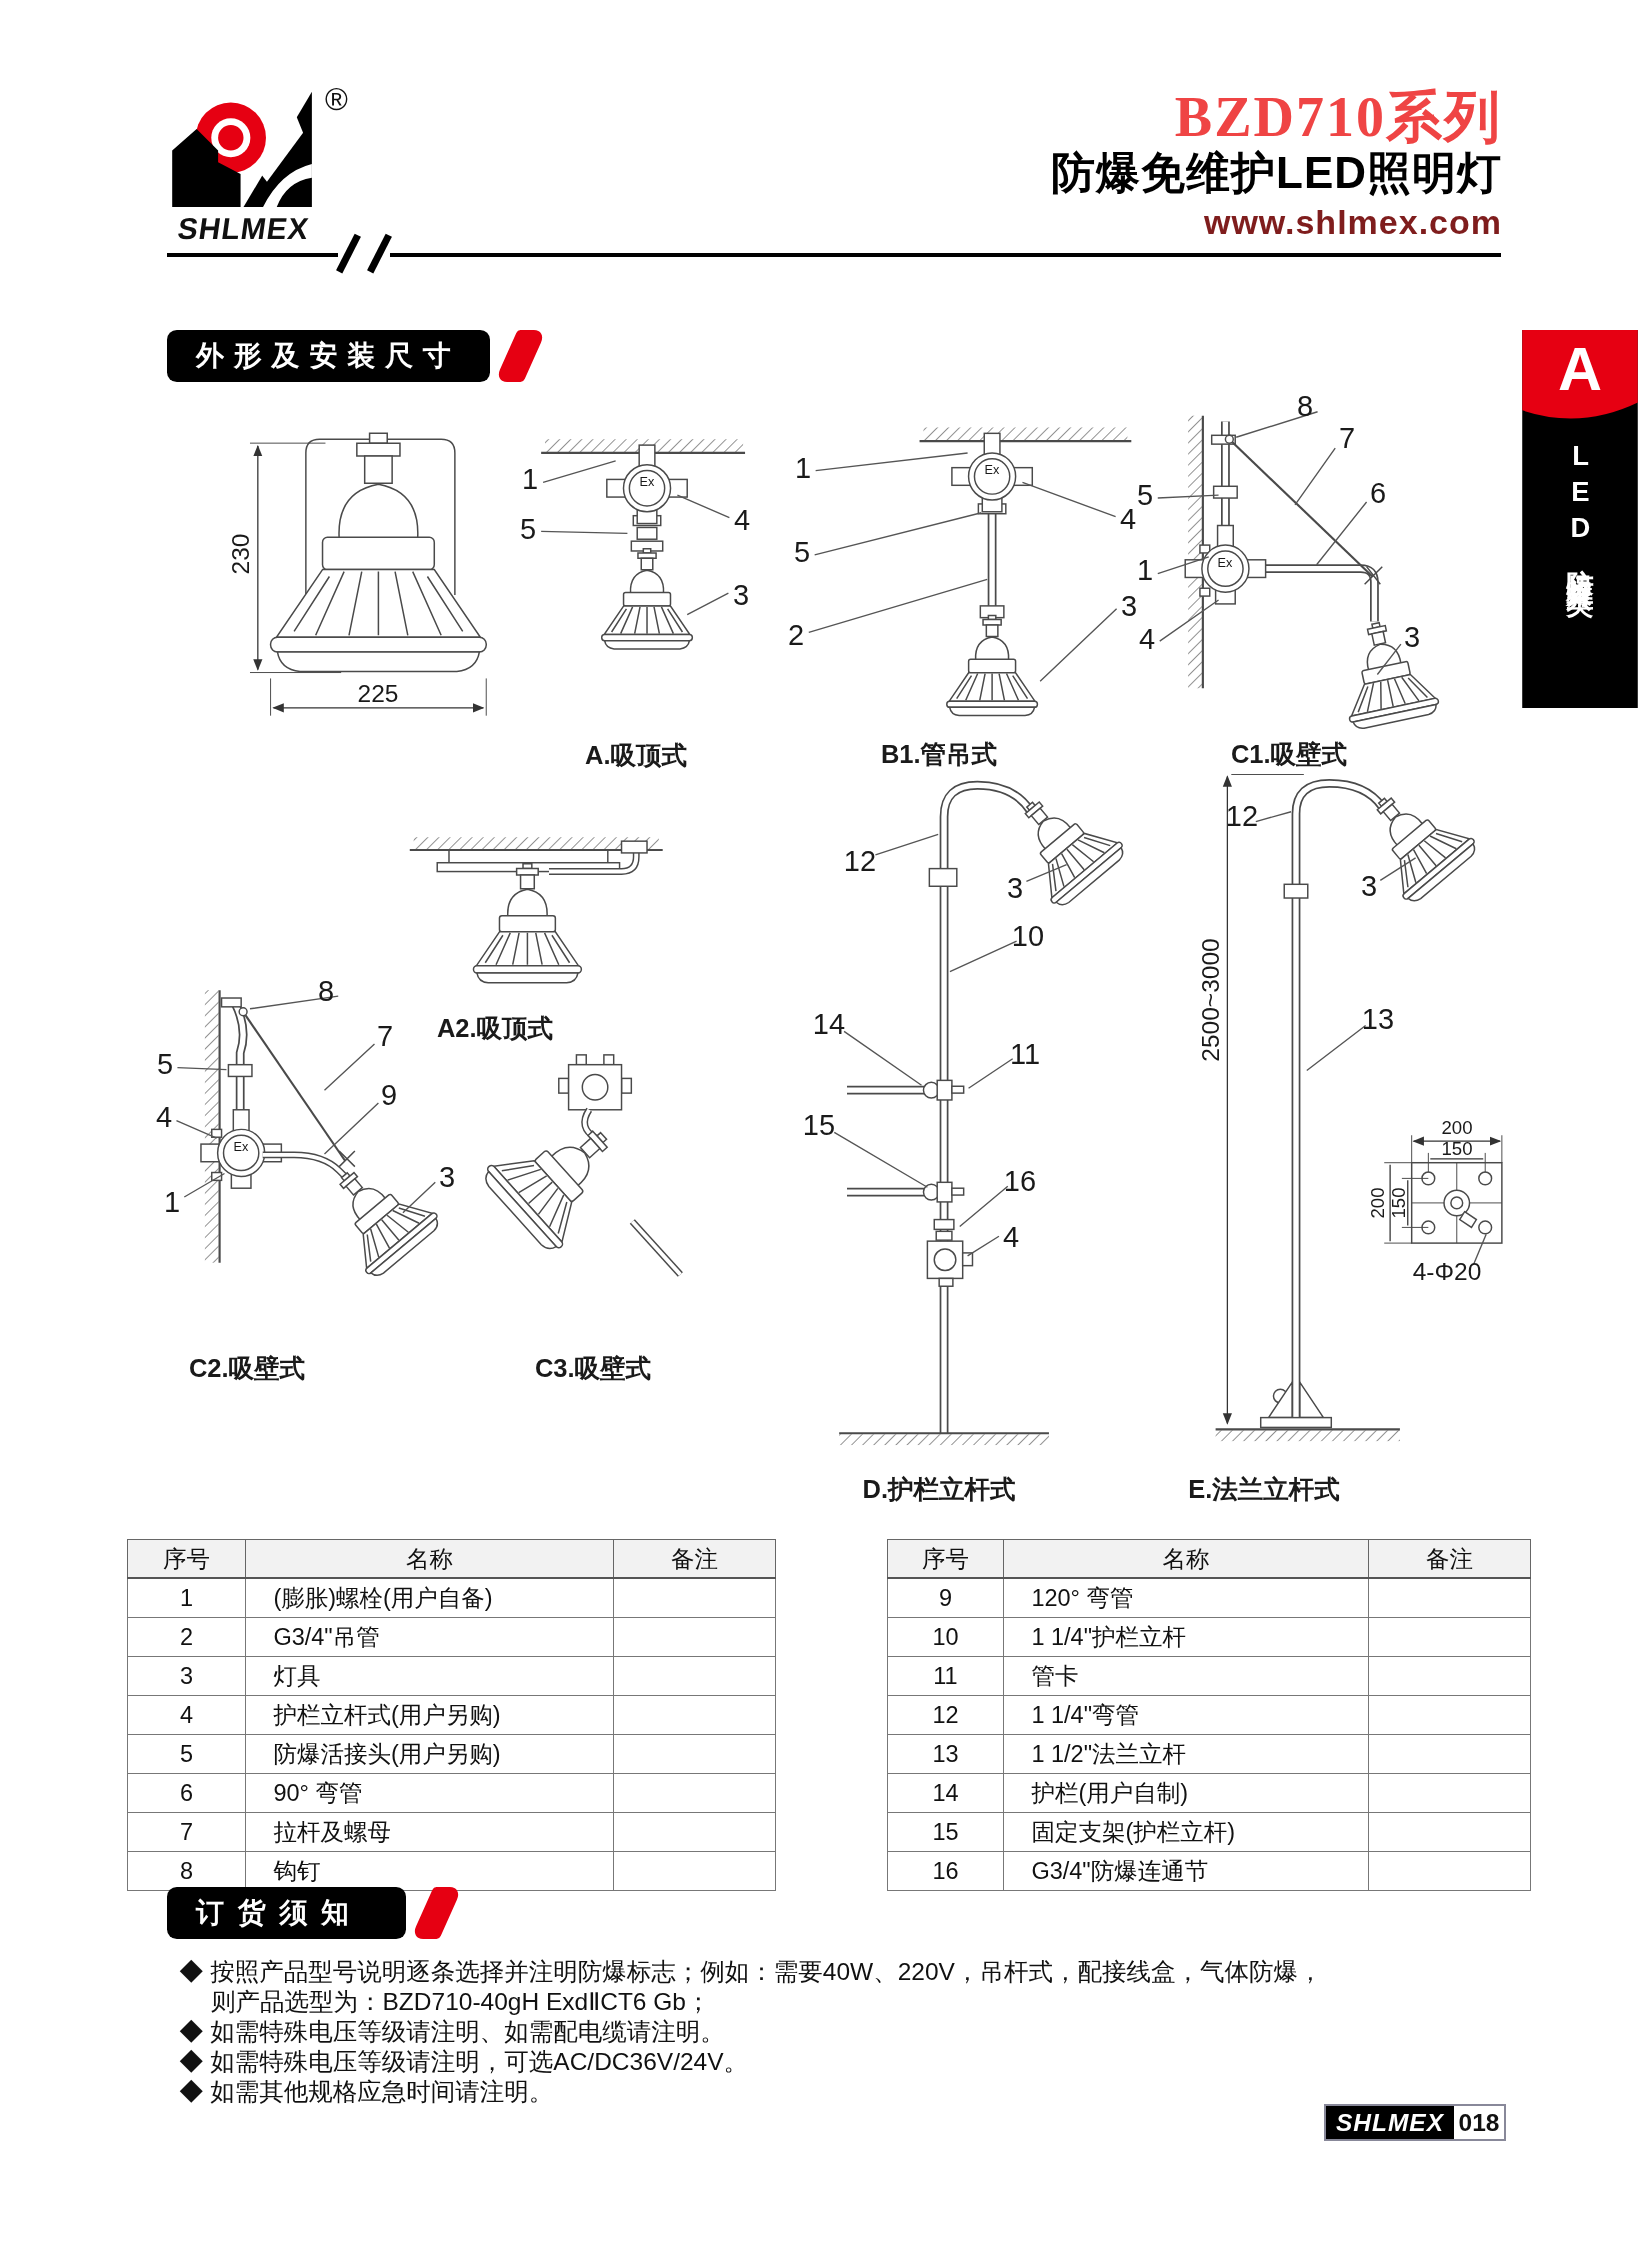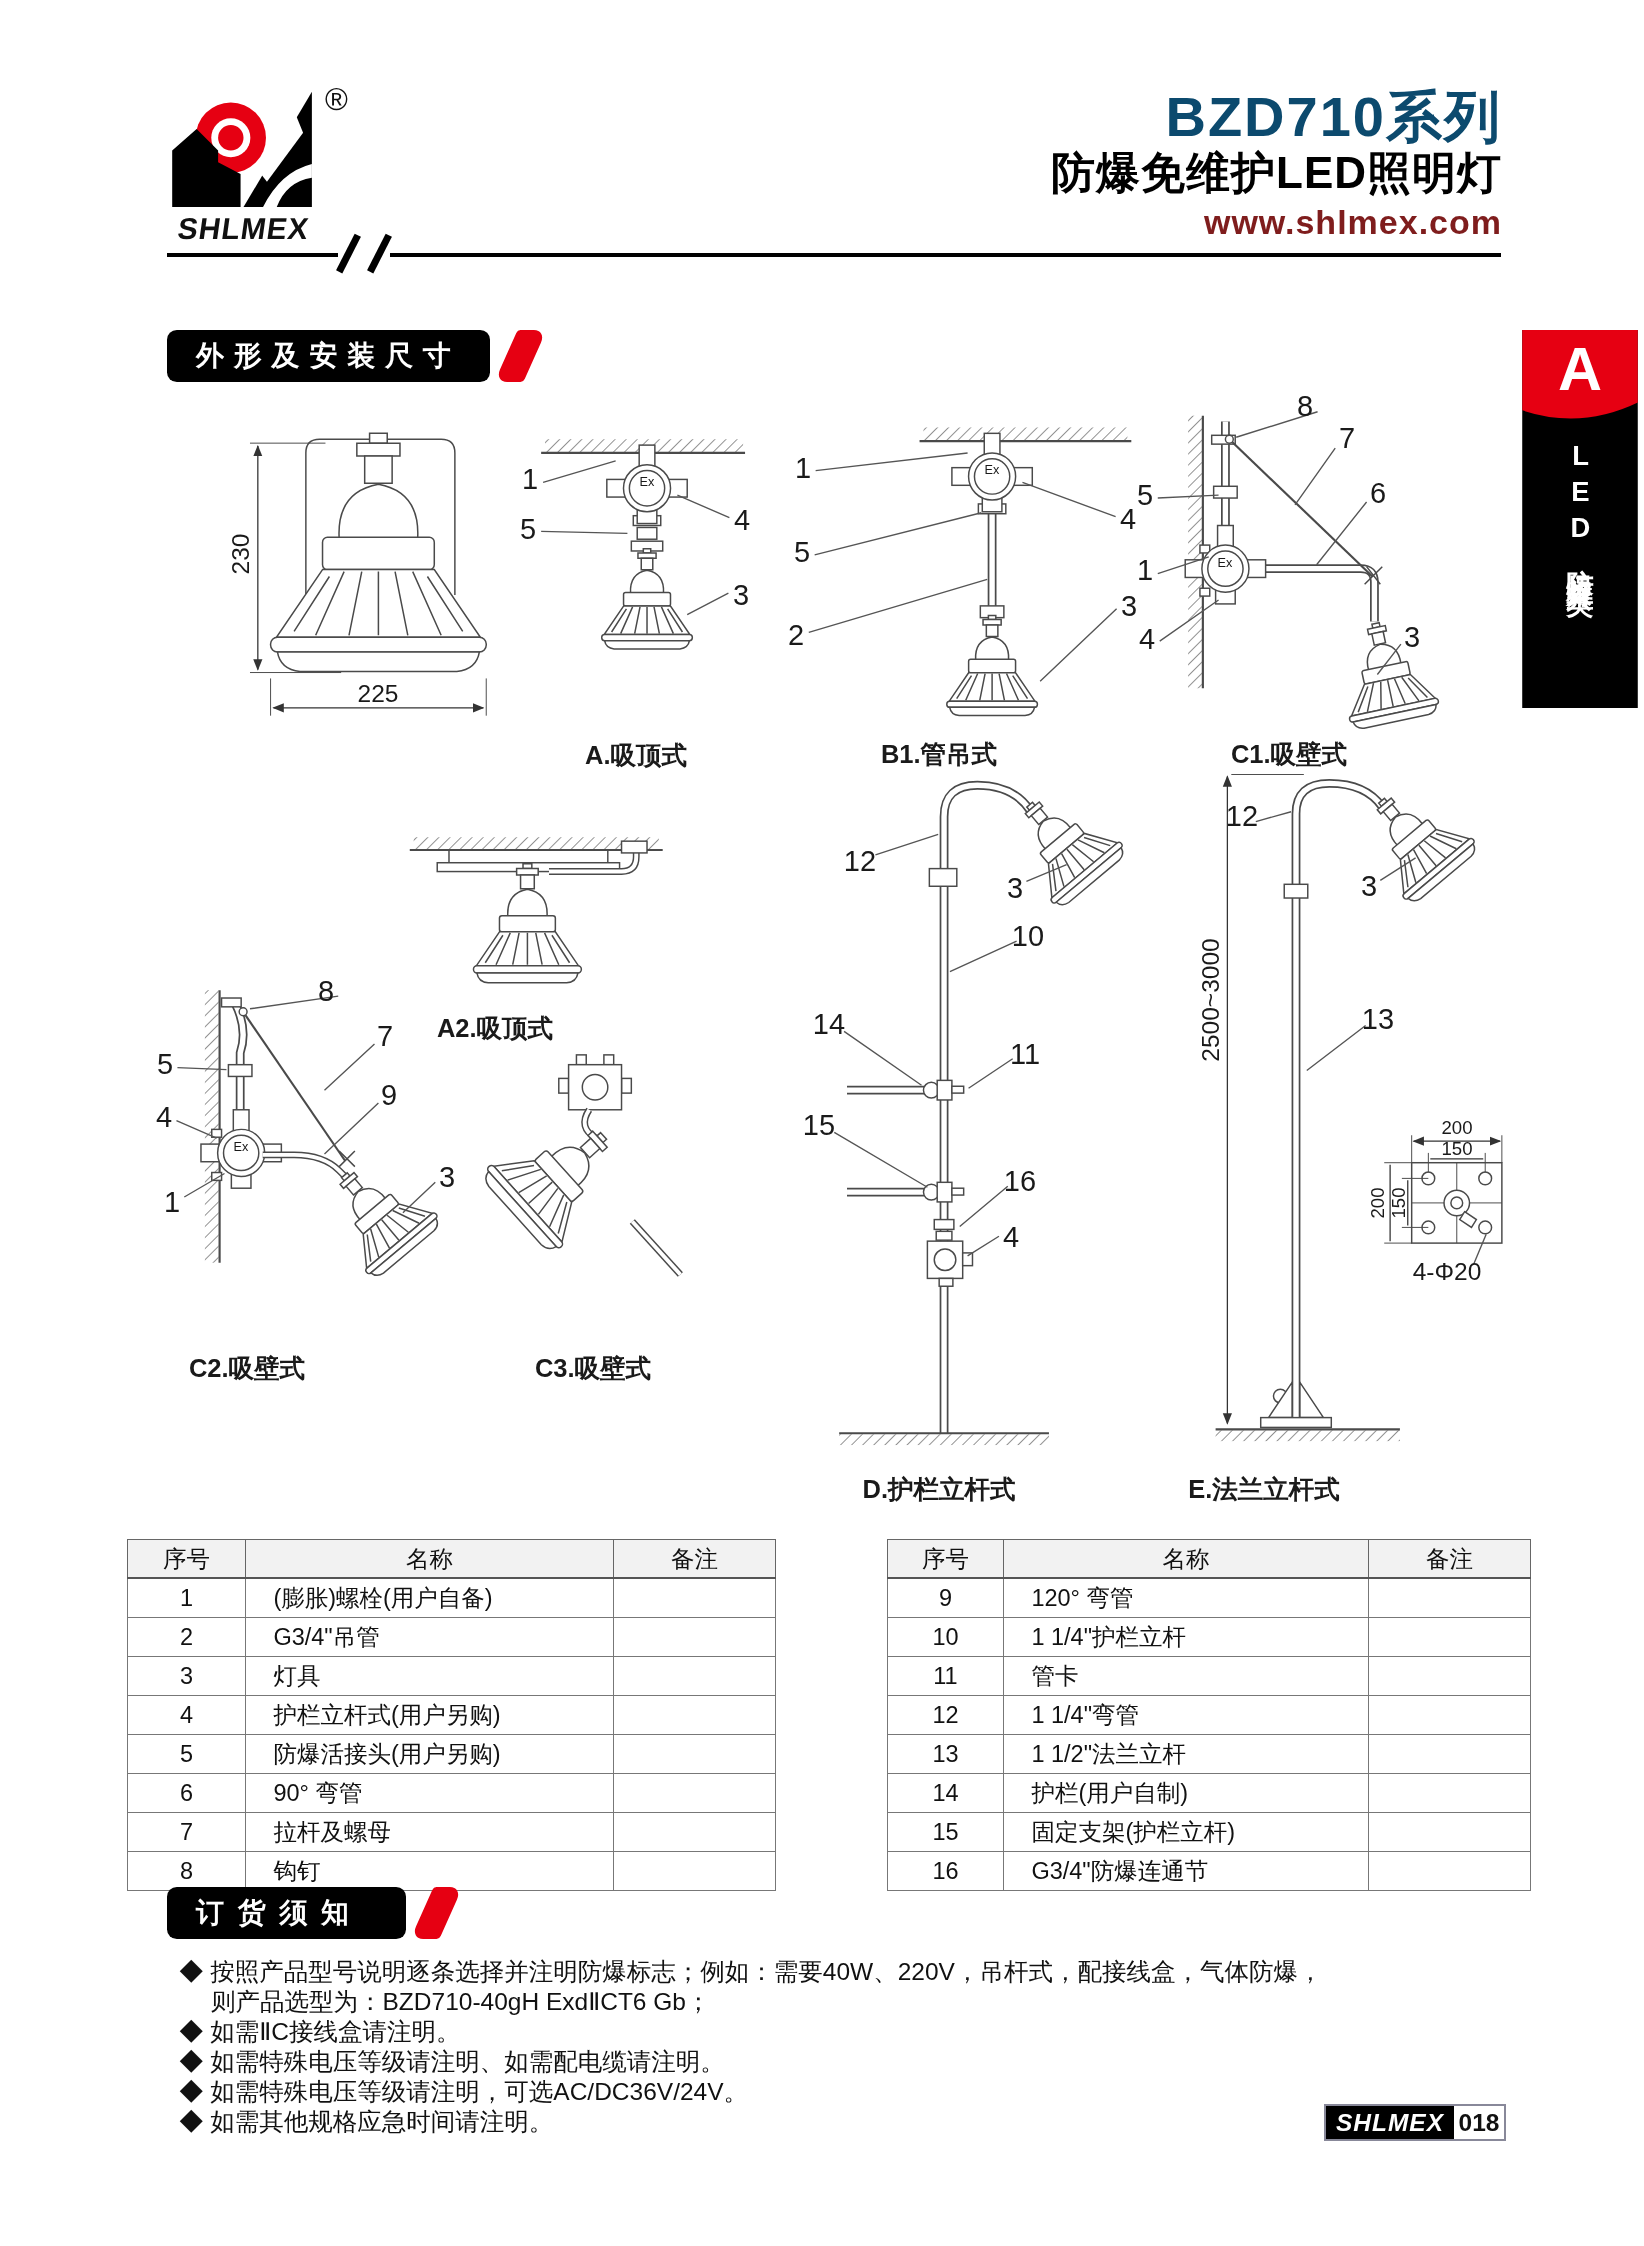--- a/index.html
+++ b/index.html
@@ -4,21 +4,21 @@
 <style>
   html,body{margin:0;padding:0;background:#fff;}
   .page{position:relative;width:1645px;height:2247px;background:#fff;overflow:hidden;
         font-family:"Liberation Sans",sans-serif;color:#111;}
 
   
   .logo-mark{position:absolute;left:167px;top:84px;width:196px;height:127px;}
   .reg-mark{position:absolute;left:325px;top:82px;font-size:31px;color:#111;}
   .logo-text{position:absolute;left:163px;top:212px;width:161px;text-align:center;
              font-size:30px;font-weight:bold;letter-spacing:1px;transform:skewX(-8deg);}
-  .title-red{position:absolute;right:143px;top:80px;font-size:56px;font-weight:bold;color:#0c4a6e;letter-spacing:2px;white-space:nowrap;}
+  .title-red{position:absolute;right:143px;top:80px;font-size:56px;font-weight:bold;color:#ef4444;letter-spacing:2px;white-space:nowrap;font-family:Liberation Serif, serif;}
   .title-sub{position:absolute;right:143px;top:144px;font-size:44px;font-weight:bold;color:#000;letter-spacing:1px;white-space:nowrap;}
   .website{position:absolute;right:143px;top:203px;font-size:34px;font-weight:bold;color:#7f1d1d;letter-spacing:1px;}
   .hline{position:absolute;background:#000;height:3.9px;top:253px;}
   .hl1{left:167px;width:171px;} .hl2{left:390px;width:1111px;}
   .slash{position:absolute;width:6.9px;height:41px;background:#000;top:233px;transform:rotate(27deg);}
   .sl1{left:345px;} .sl2{left:376px;}
 
   
   .banner{position:absolute;height:52px;background:#000;border-radius:9.8px;color:#fff;
           display:flex;align-items:center;padding:0 29px;font-size:28px;font-weight:bold;}
@@ -450,21 +450,20 @@
       </tbody>
   </table>
 
   <div class="banner banner2">
     <span>订货须知</span>
   </div>
 
   <div class="order-notes">
       <div class="note-line">◆ 按照产品型号说明逐条选择并注明防爆标志；例如：需要40W、220V，吊杆式，配接线盒，气体防爆，</div>
       <div class="note-line cont">则产品选型为：BZD710-40gH ExdⅡCT6 Gb；</div>
-      <div class="note-line">◆ 如需ⅡC接线盒请注明。</div>
       <div class="note-line">◆ 如需特殊电压等级请注明、如需配电缆请注明。</div>
       <div class="note-line">◆ 如需特殊电压等级请注明，可选AC/DC36V/24V。</div>
       <div class="note-line">◆ 如需其他规格应急时间请注明。</div>
     </div>
 
   <div class="footer">
     <div class="brand">SHLMEX</div>
     <div class="pageno">018</div>
   </div>
 

